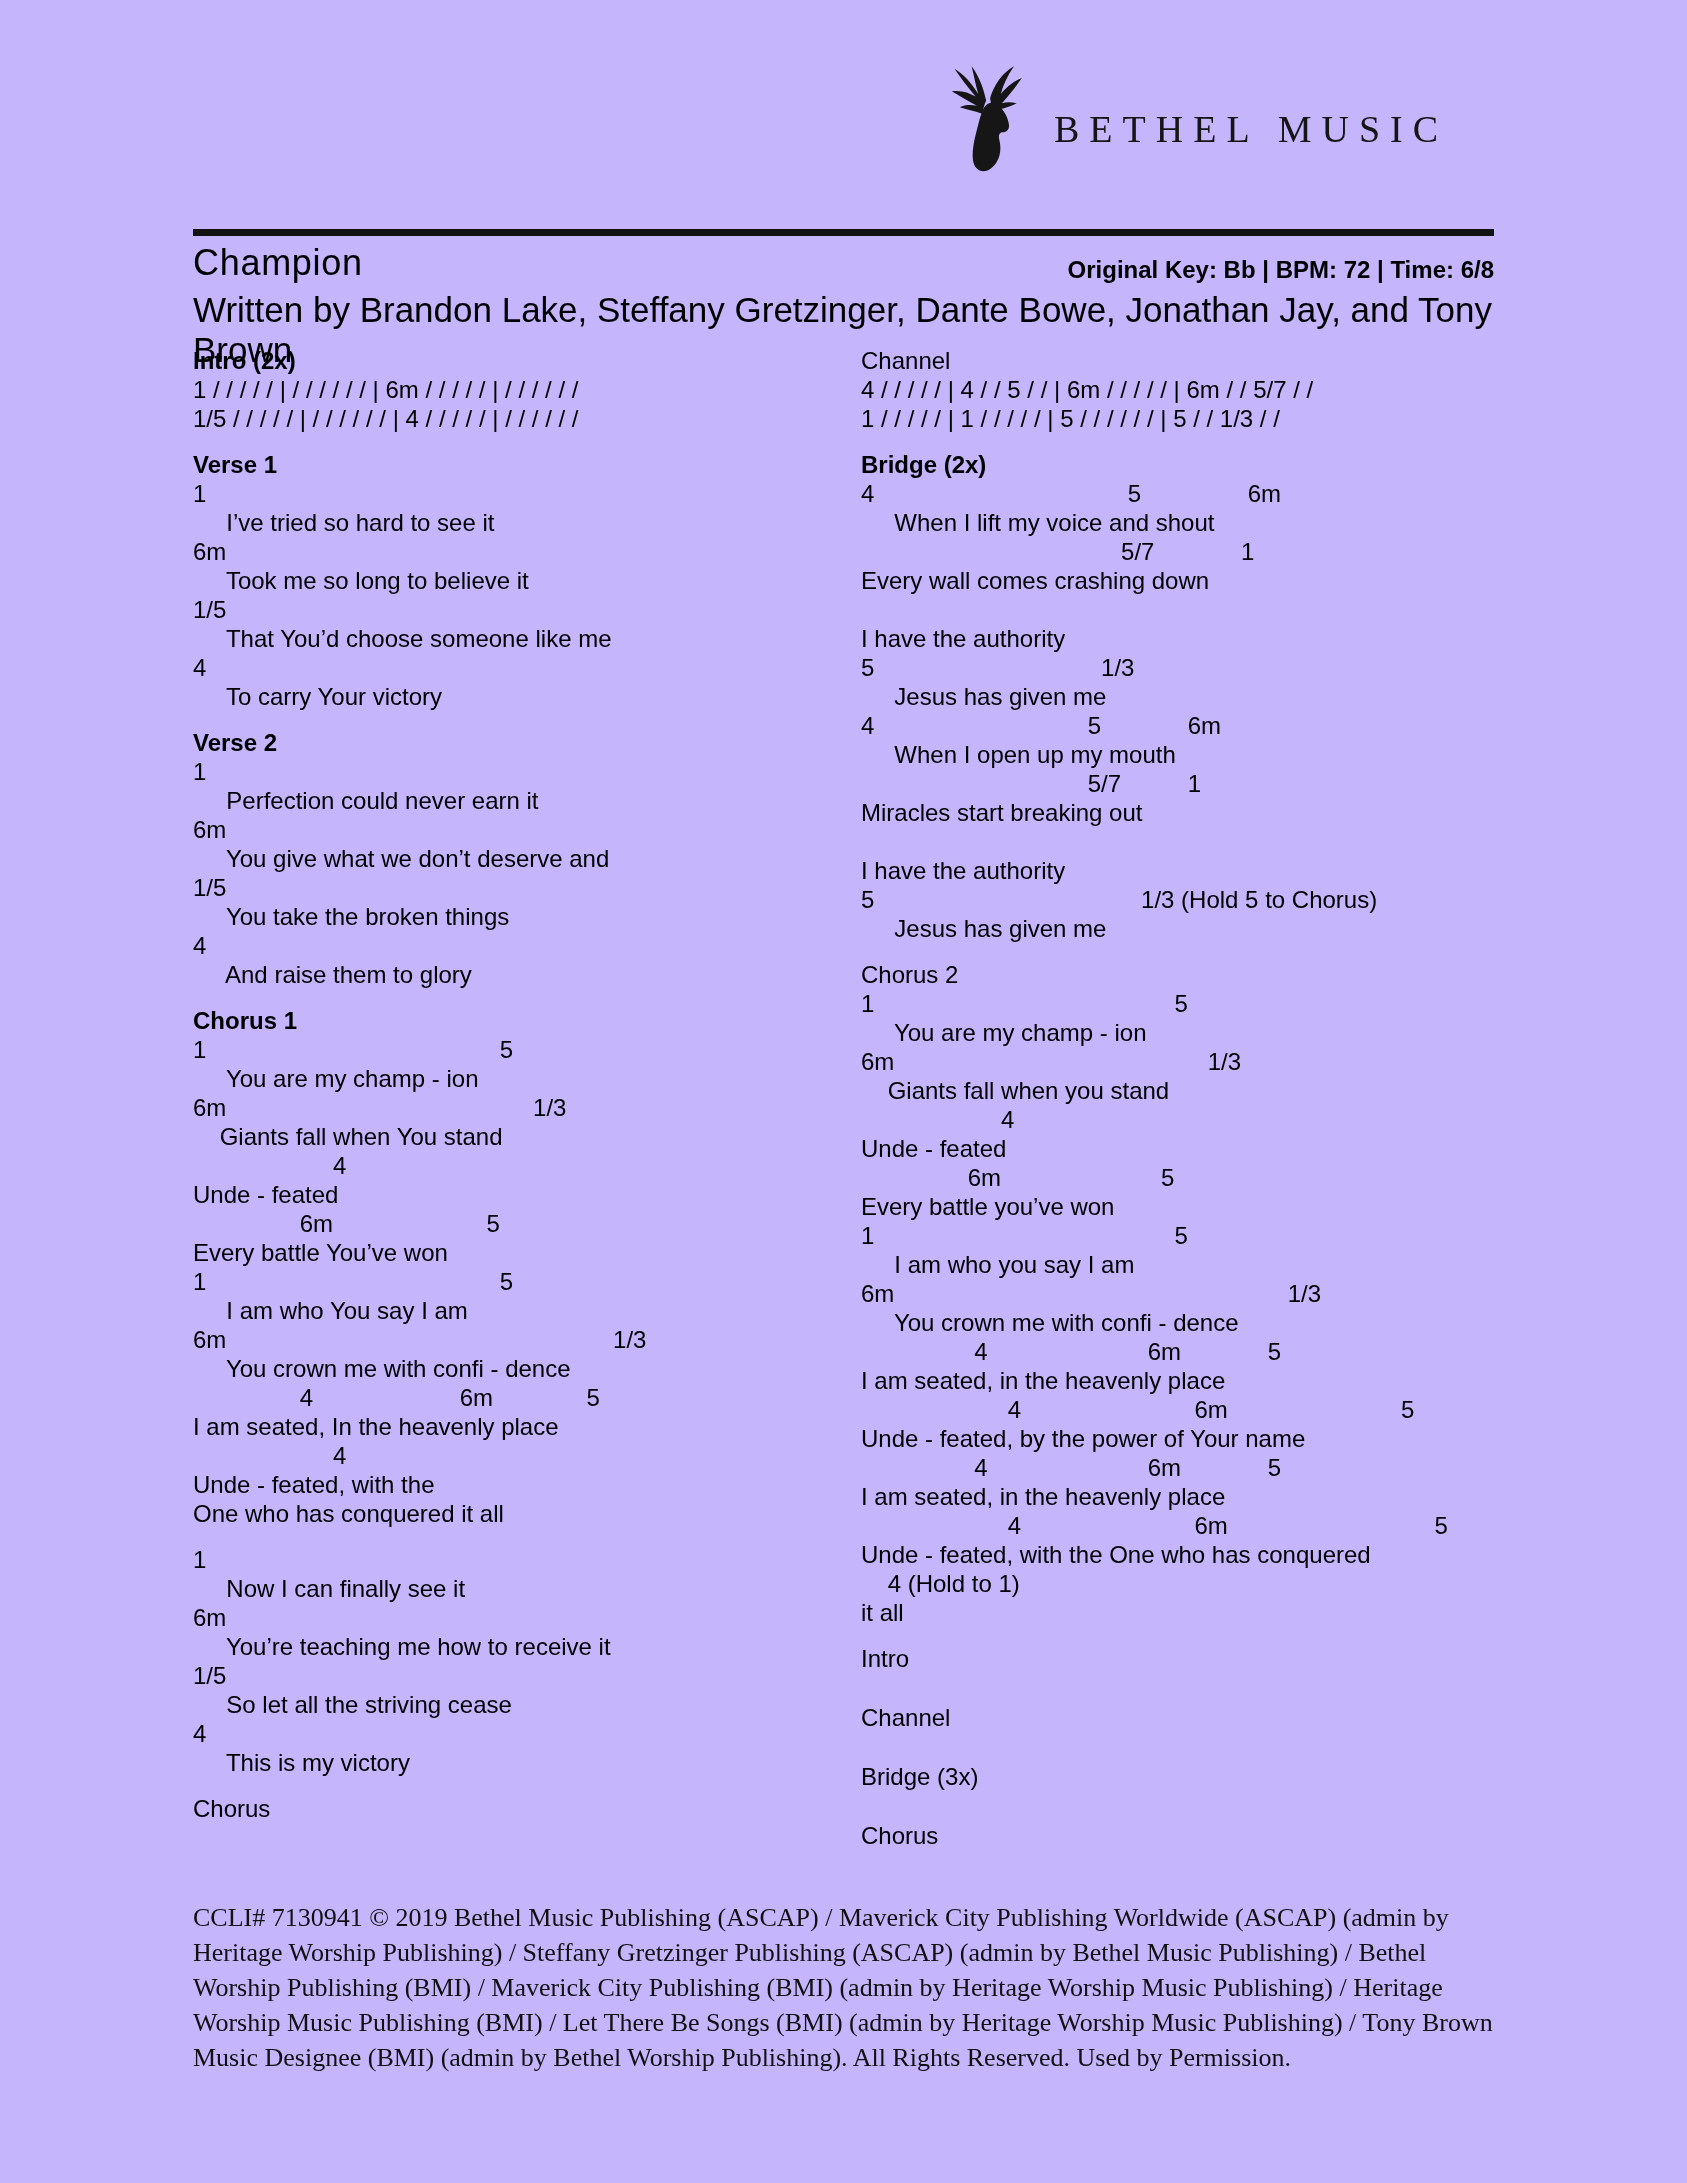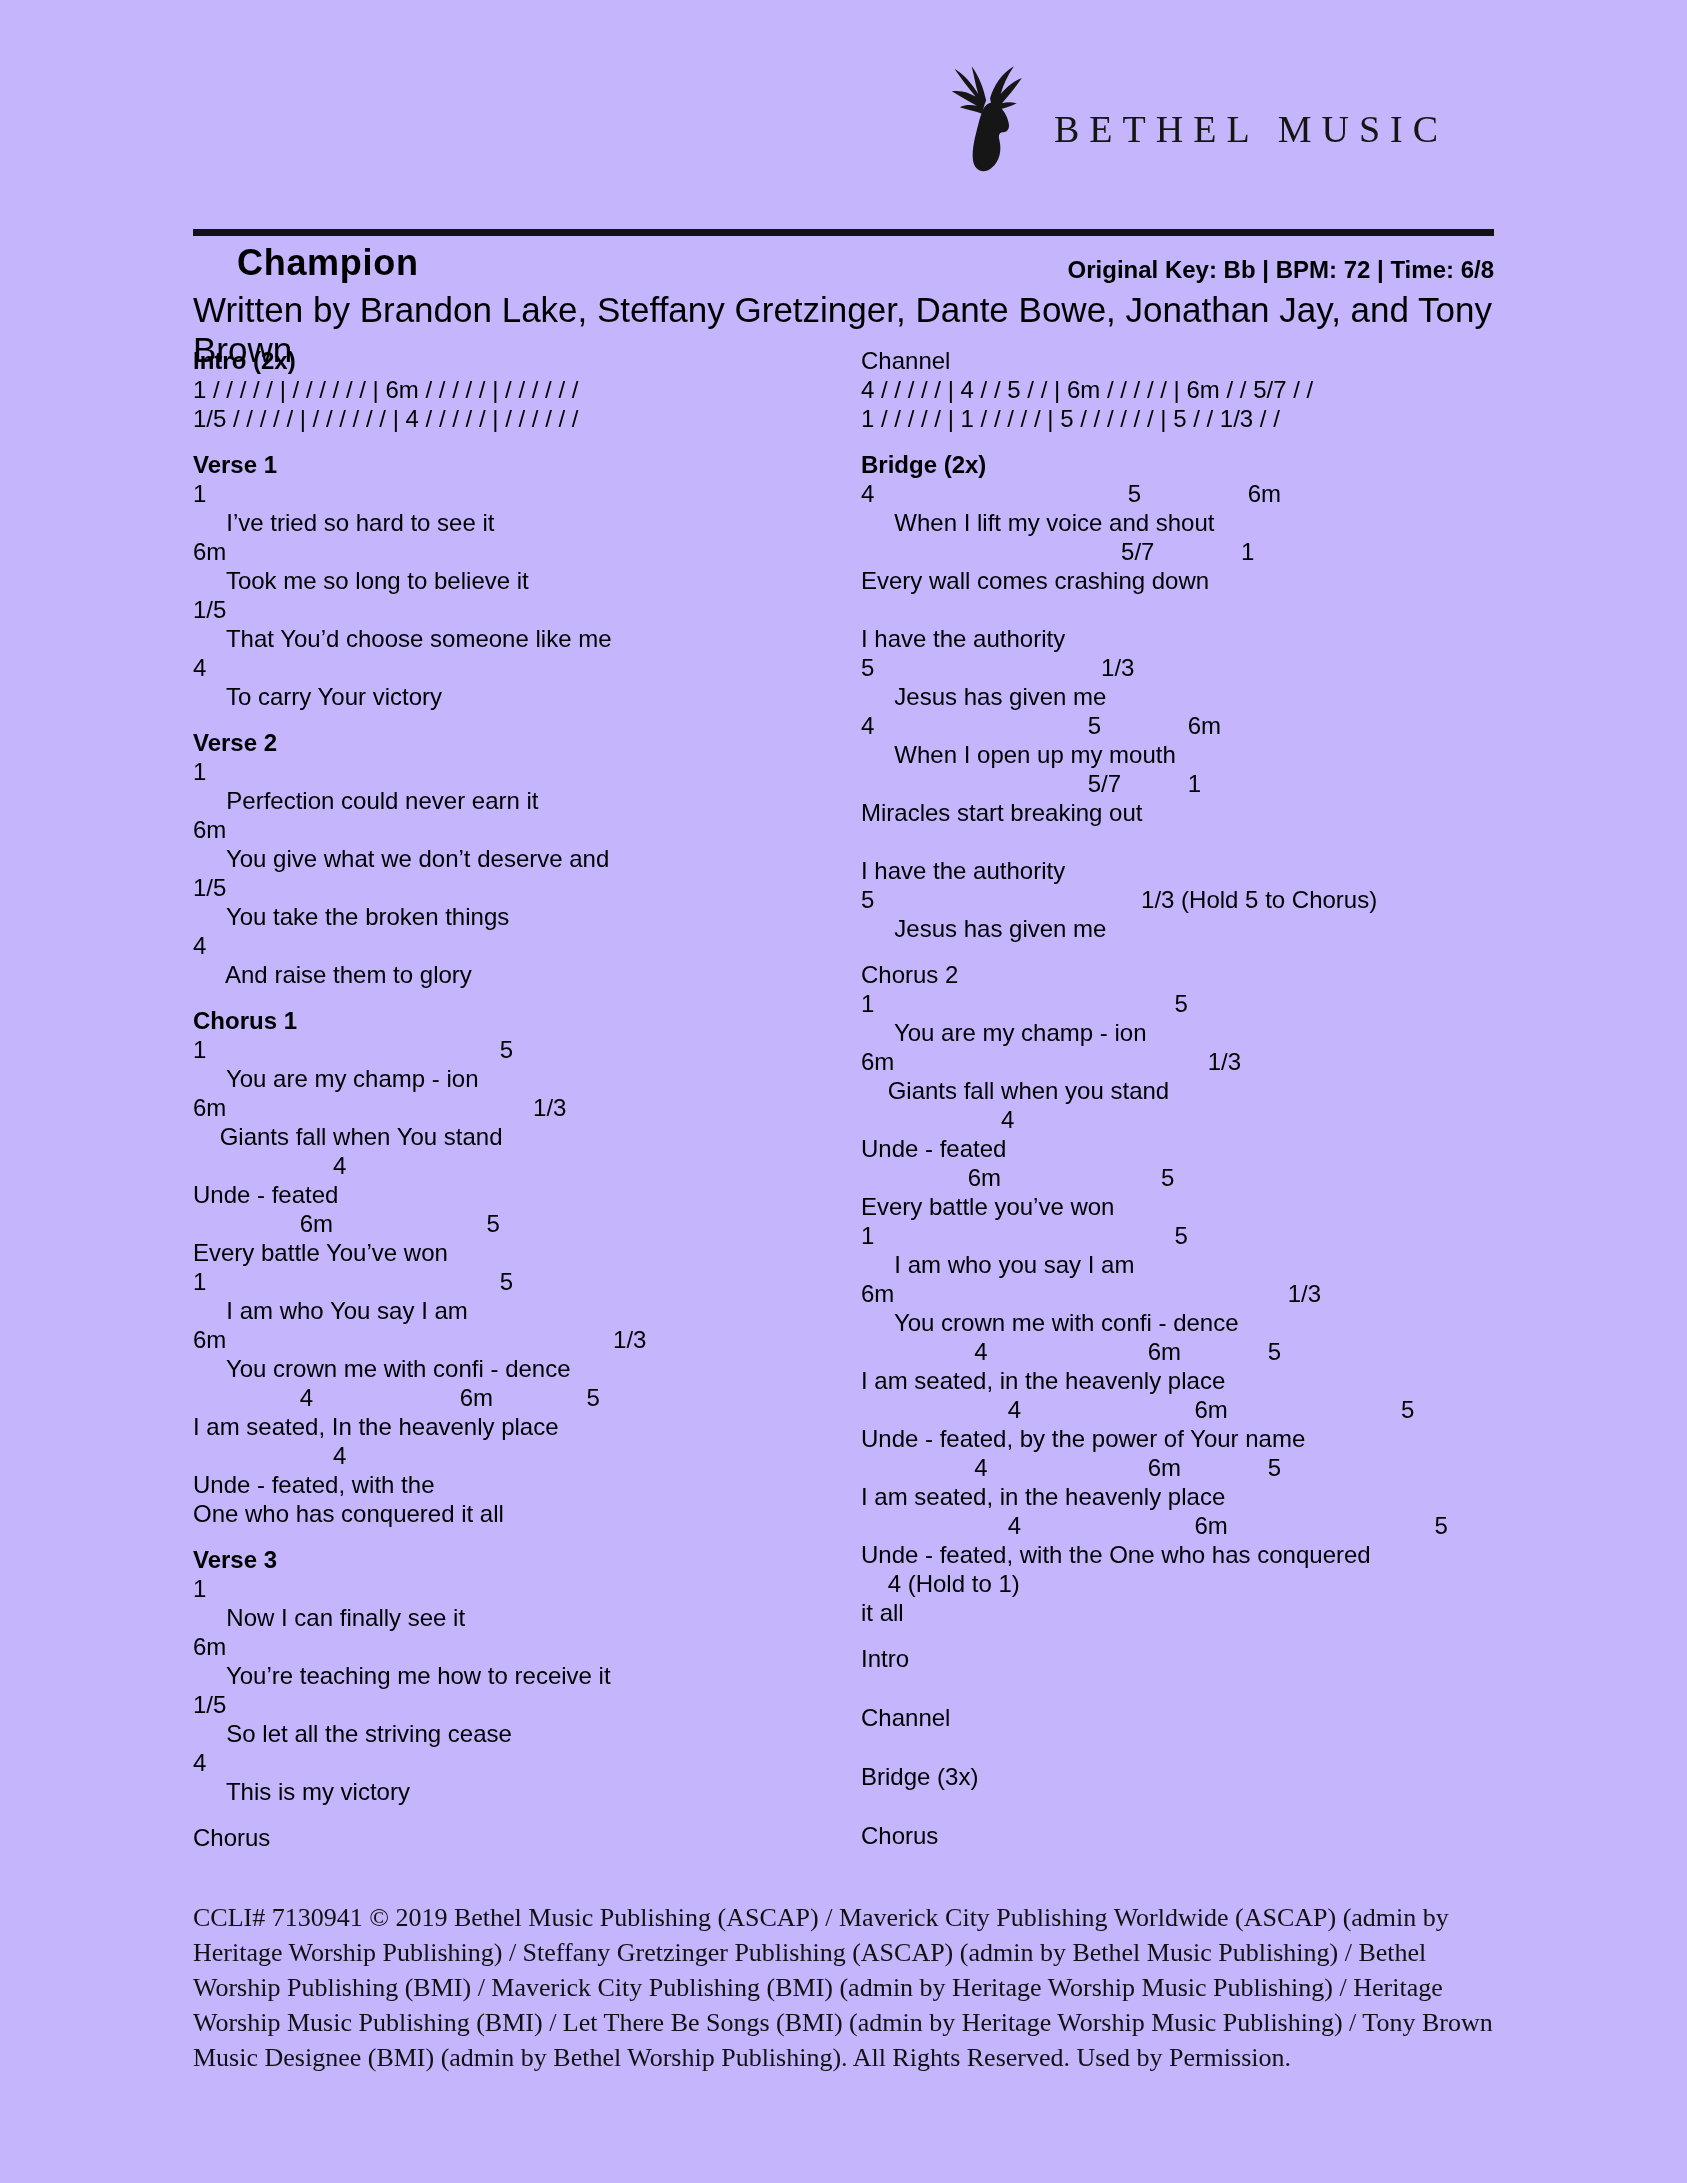--- a/index.html
+++ b/index.html
@@ -4,21 +4,21 @@
 <style>
   html,body{margin:0;padding:0;background:#ffffff;}
   body{width:1687px;height:2183px;position:relative;font-family:"Liberation Sans",sans-serif;color:#000;}
   .page{position:absolute;inset:0;background:#c4b5fd;}
   
   .logo{position:absolute;left:945px;top:41px;display:flex;align-items:center;gap:24px;}
   .logo svg{display:block;}
   .brand{font-family:"Liberation Serif",serif;font-size:38px;letter-spacing:10px;color:#151515;white-space:nowrap;padding-top:40px;}
   .rule{position:absolute;left:193px;top:229px;width:1301px;height:7.3px;background:#121212;}
   .title-row{position:absolute;left:193px;top:242px;width:1301px;display:flex;justify-content:space-between;align-items:flex-end;}
-  .song-title{font-size:36px;font-weight:700;letter-spacing:0.7px;margin-left:44px;}
+  .song-title{font-size:36px;font-weight:400;letter-spacing:0.7px;}
   .song-meta{font-size:24px;font-weight:700;}
   .credits{position:absolute;left:193px;top:290px;width:1301px;font-size:35px;}
   
   .col{position:absolute;top:346px;}
   #left-col{left:193px;width:662px;}
   #right-col{left:861px;width:662px;}
   .section{margin:0 0 17px 0;}
   .section.empty{margin-bottom:30px;}
   .heading,.line{font-size:24px;line-height:29px;white-space:pre;}
   .heading.hb{font-weight:700;}
@@ -94,21 +94,20 @@
         <div class="line lyric">     I am who You say I am</div>
         <div class="line chord">6m                                                          1/3</div>
         <div class="line lyric">     You crown me with confi - dence</div>
         <div class="line chord">                4                      6m              5</div>
         <div class="line lyric">I am seated, In the heavenly place</div>
         <div class="line chord">                     4</div>
         <div class="line lyric">Unde - feated, with the</div>
         <div class="line lyric">One who has conquered it all</div>
       </div>
       <div class="section">
-        <div class="heading hb">Verse 3</div>
         <div class="line chord">1</div>
         <div class="line lyric">     Now I can finally see it</div>
         <div class="line chord">6m</div>
         <div class="line lyric">     You’re teaching me how to receive it</div>
         <div class="line chord">1/5</div>
         <div class="line lyric">     So let all the striving cease</div>
         <div class="line chord">4</div>
         <div class="line lyric">     This is my victory</div>
       </div>
       <div class="section empty">

